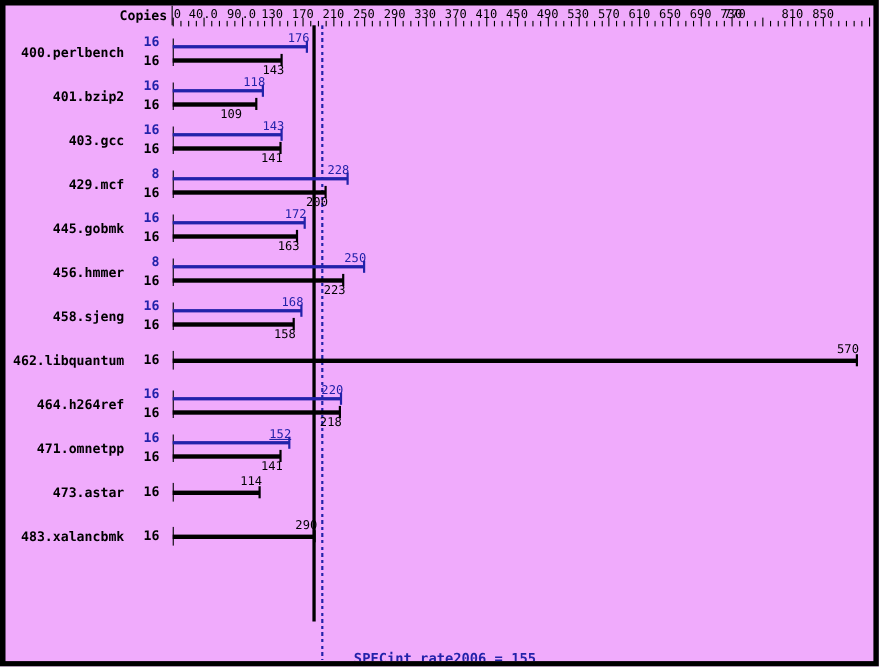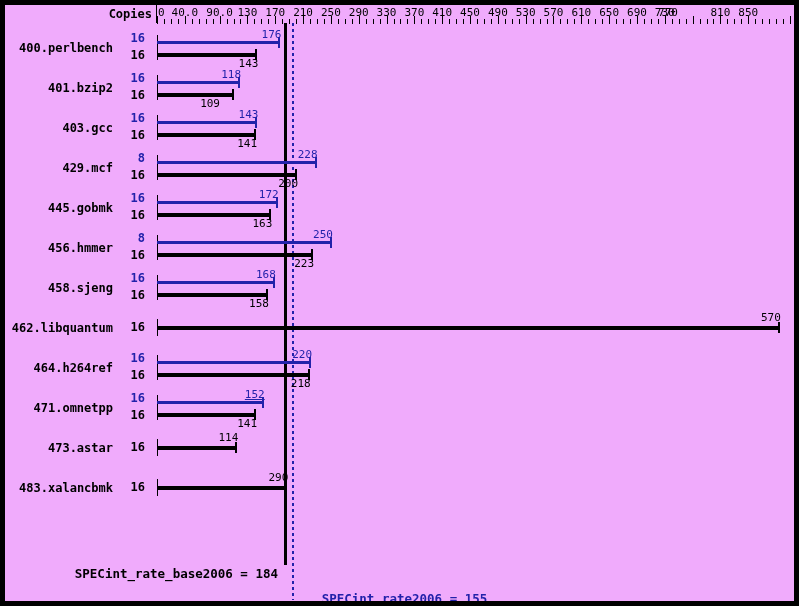--- a/index.html
+++ b/index.html
@@ -323,15 +323,14 @@
       <div class="row" style="top: 463px;">
         <div class="bench-name">483.xalancbmk</div>
         <div class="axis-stub" style="top: 11px; height: 17px;"></div>
         <div class="copies single">16</div>
         <div class="bar base" style="left: 152px; width: 129.382px; top: 18px; height: 4px;"></div>
         <div class="cap base" style="left: 280.382px; top: 14px;"></div>
         <div class="val base" style="left: 283.382px; top: 3px;">290</div>
       </div>
     </div>
 
-  <div class="abs" id="base-result">SPECint_rate_base2006 = 184</div>
   <div class="abs" id="peak-result">SPECint_rate2006 = 155</div>
 </div>
 
 </body></html>

